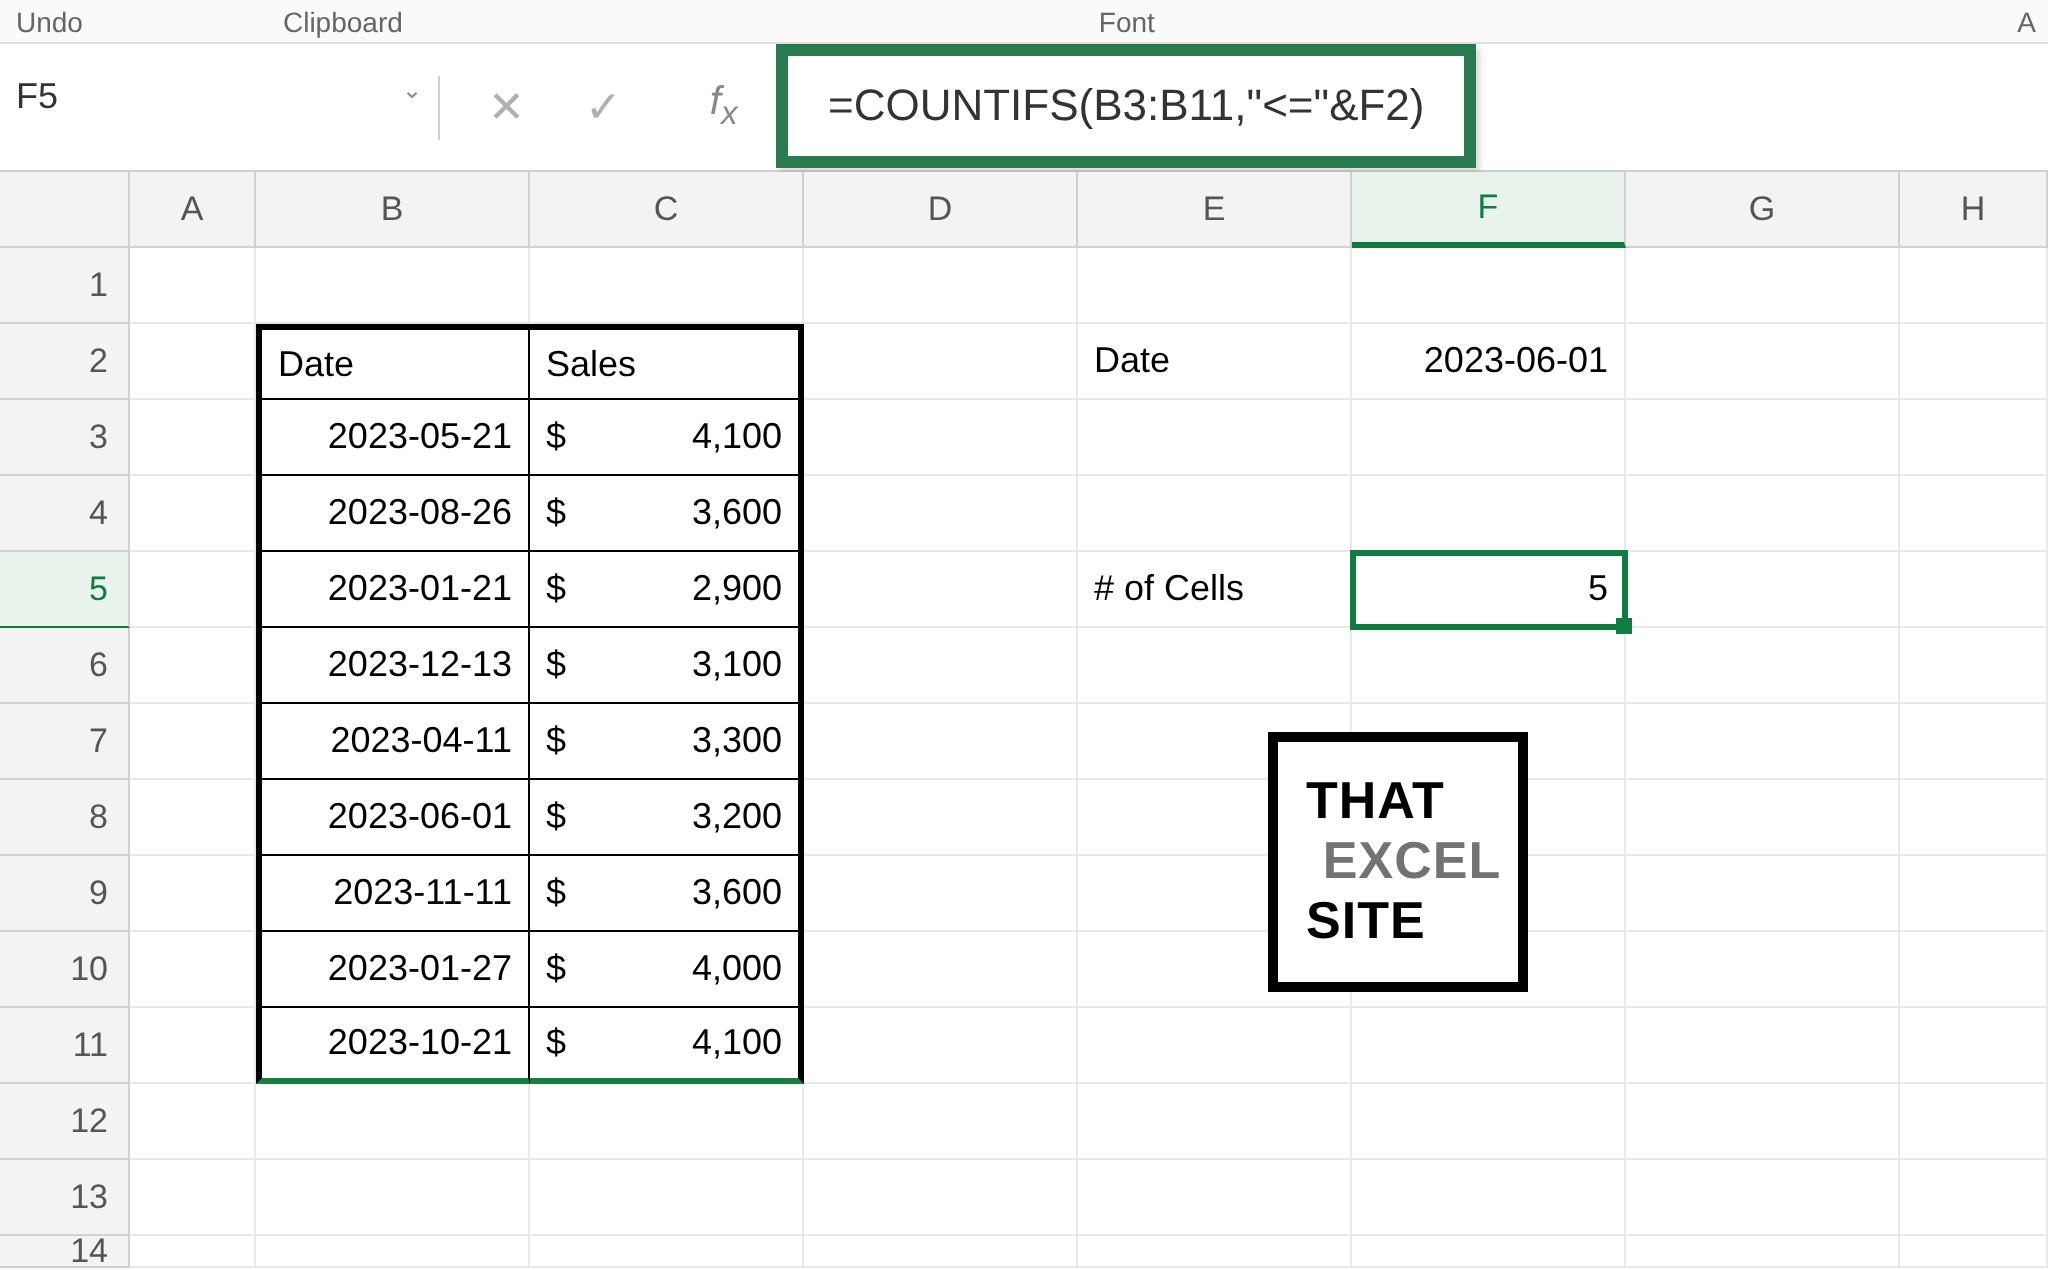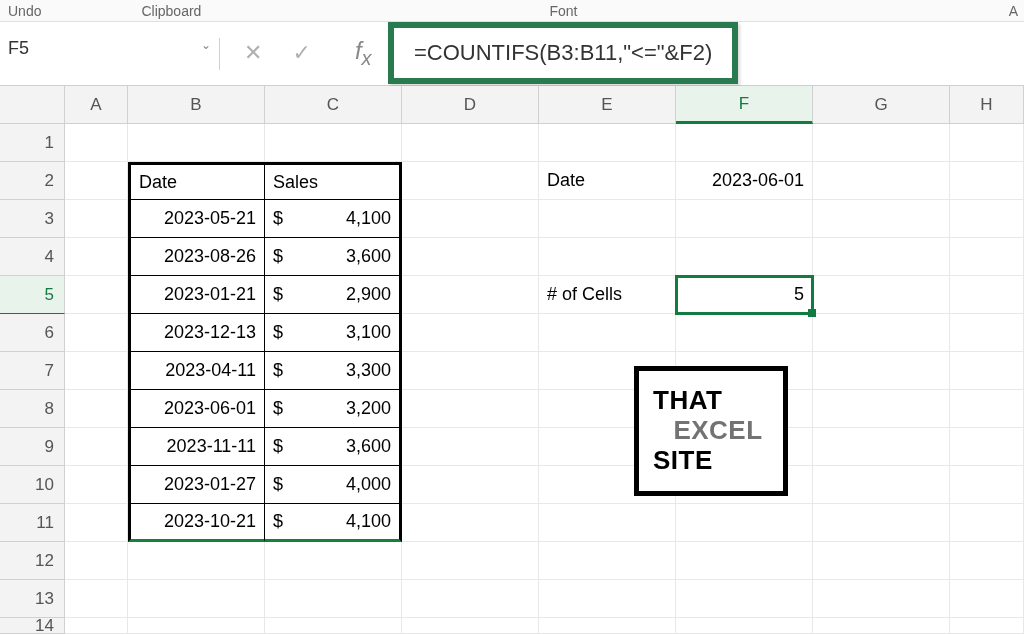--- a/index.html
+++ b/index.html
@@ -54,21 +54,21 @@
       display: flex;
       align-items: center;
       gap: 30px;
       padding: 0 24px;
       color: #b0b0b0;
       font-size: 22px;
     }
     .fb-fx {
       font-style: italic;
       color: #888;
-      font-size: 24px;
+      font-size: 20px;
       margin-left: 14px;
     }
     .formula-highlight {
       position: absolute;
       left: 388px;
       top: 0;
       height: 62px;
       border: 6px solid #2a7a4f;
       background: #ffffff;
       padding: 8px 20px;
@@ -138,21 +138,21 @@
     .right { justify-content: flex-end; }
     .sales-cell {
       display: flex;
       justify-content: space-between;
     }
     .sales-dollar { margin-right: 4px; }
     .logo-box {
       position: absolute;
       left: 634px;
       top: 280px;
-      width: 154px;
+      width: 130px;
       height: 130px;
       border: 5px solid #000;
       background: #fff;
       display: flex;
       flex-direction: column;
       justify-content: center;
       padding-left: 14px;
       font-family: Arial, sans-serif;
       font-weight: 900;
       font-size: 26px;

